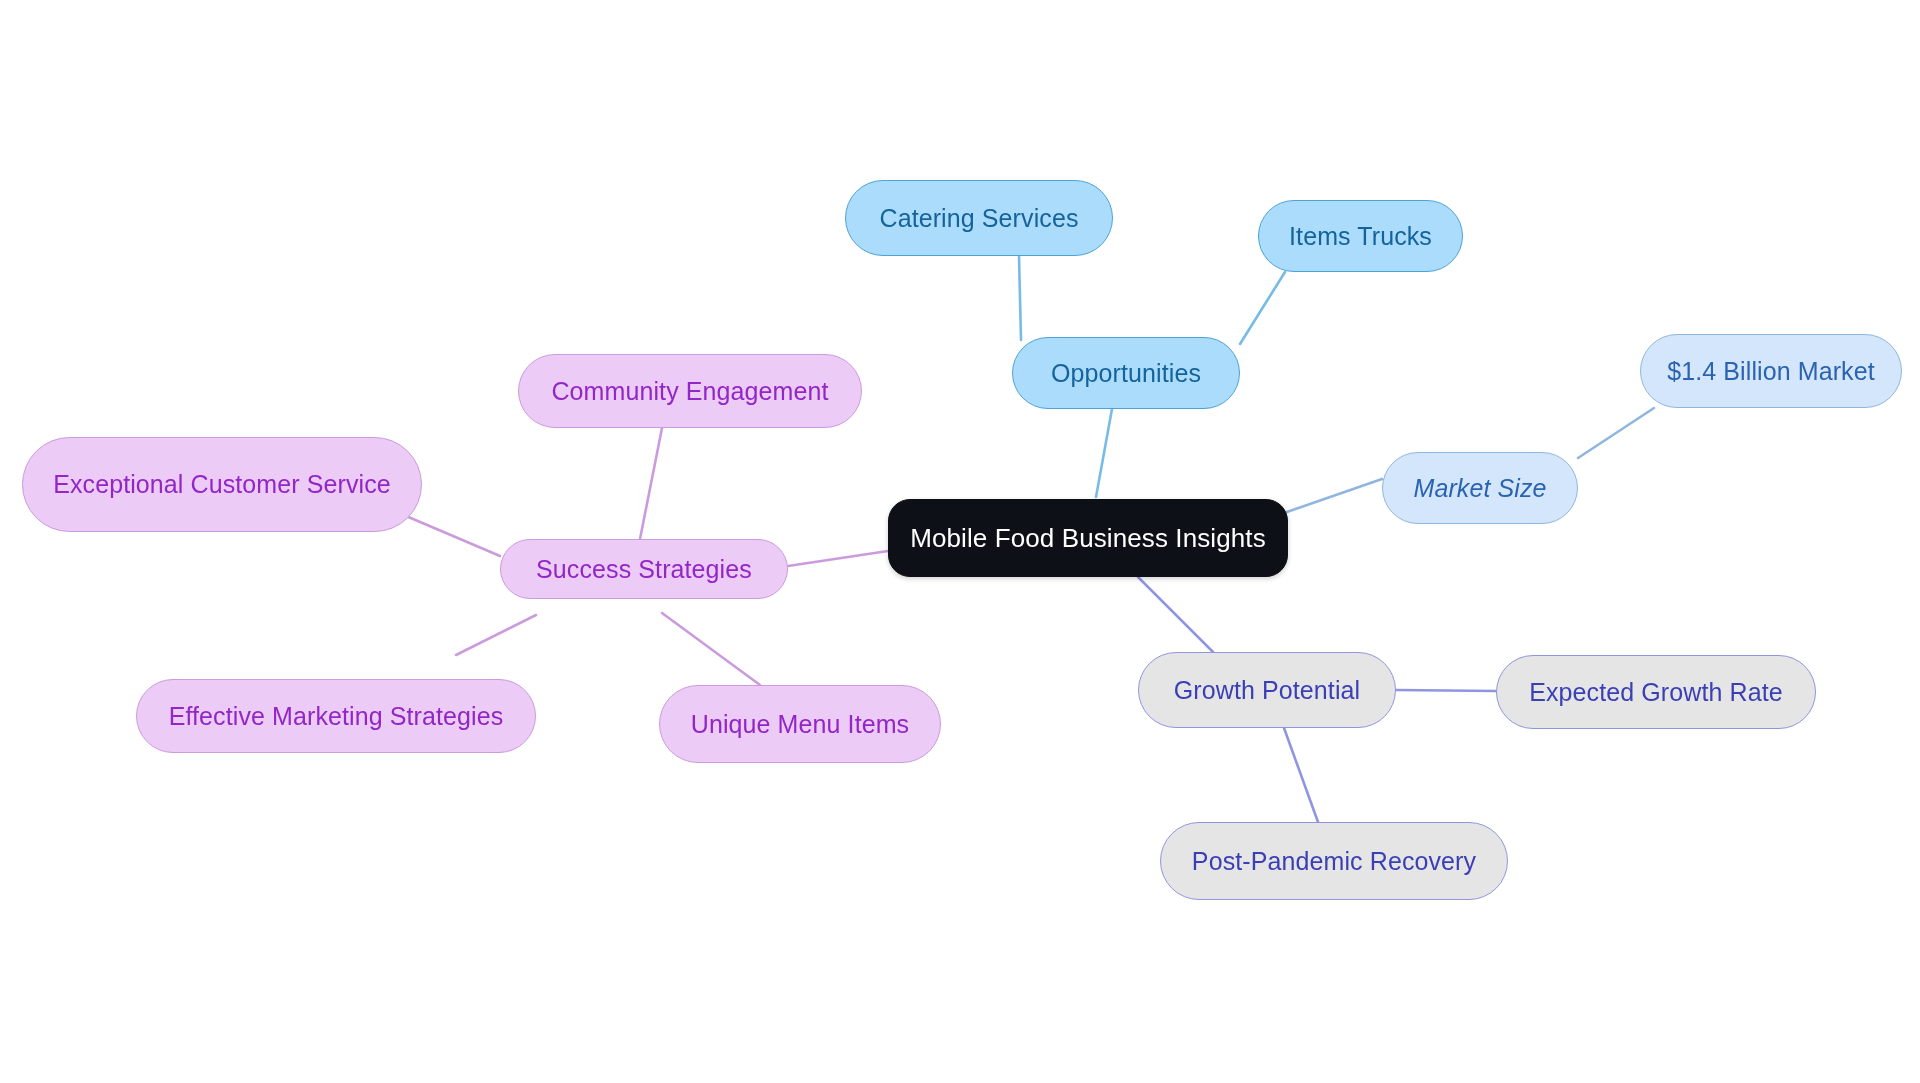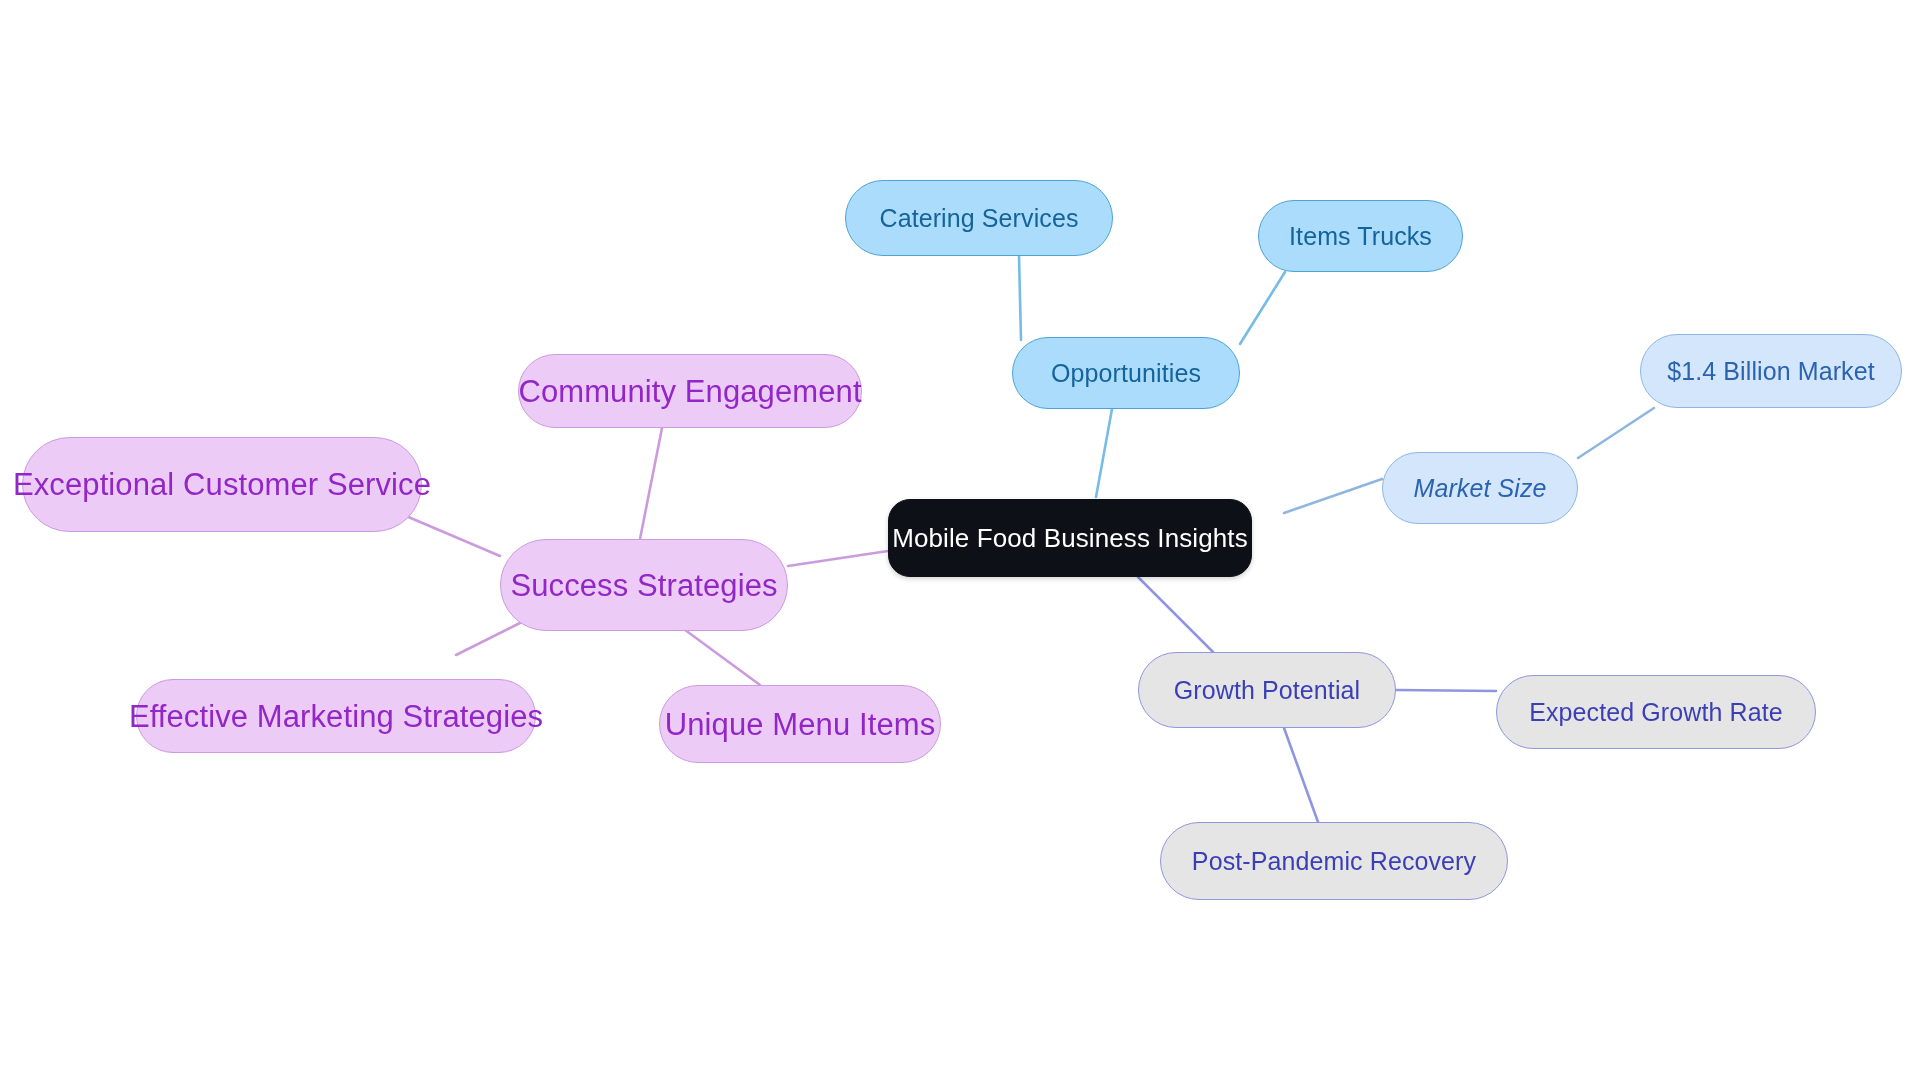--- a/index.html
+++ b/index.html
@@ -68,21 +68,21 @@
   .node-peri {
     background: #e5e5e5;
     border-color: #9095e0;
     color: #3b3fb5;
     font-size: 25px;
   }
   .node-orchid {
     background: #eccbf6;
     border-color: #cb9bdd;
     color: #9226c7;
-    font-size: 31px;
+    font-size: 25px;
   }
 </style>
 </head>
 <body>
 
 <div id="canvas">
 
   <svg id="edge-layer" width="1920" height="1083" viewBox="0 0 1920 1083">
       <line x1="1096" y1="497" x2="1112" y2="409" stroke="#76bce6" stroke-width="2.6" stroke-linecap="round"></line>
       <line x1="1021" y1="340" x2="1019" y2="256" stroke="#76bce6" stroke-width="2.6" stroke-linecap="round"></line>
@@ -92,21 +92,21 @@
       <line x1="1138" y1="577" x2="1213" y2="652" stroke="#9095e0" stroke-width="2.6" stroke-linecap="round"></line>
       <line x1="1396" y1="690" x2="1496" y2="691" stroke="#9095e0" stroke-width="2.6" stroke-linecap="round"></line>
       <line x1="1284" y1="728" x2="1318" y2="822" stroke="#9095e0" stroke-width="2.6" stroke-linecap="round"></line>
       <line x1="888" y1="551" x2="788" y2="566" stroke="#cb9bdd" stroke-width="2.6" stroke-linecap="round"></line>
       <line x1="640" y1="539" x2="662" y2="428" stroke="#cb9bdd" stroke-width="2.6" stroke-linecap="round"></line>
       <line x1="500" y1="556" x2="399" y2="513" stroke="#cb9bdd" stroke-width="2.6" stroke-linecap="round"></line>
       <line x1="536" y1="615" x2="456" y2="655" stroke="#cb9bdd" stroke-width="2.6" stroke-linecap="round"></line>
       <line x1="662" y1="613" x2="760" y2="685" stroke="#cb9bdd" stroke-width="2.6" stroke-linecap="round"></line>
     </svg>
 
-  <div class="node node-root" id="node-root" style="left: 888px; top: 499px; width: 364px; height: 78px;">
+  <div class="node node-root" id="node-root" style="left: 888px; top: 499px; width: 400px; height: 78px;">
     <span class="node-label">Mobile Food Business Insights</span>
   </div>
 
   <div id="node-layer">
       <div class="node node-blue" id="node-opportunities" style="left: 1012px; top: 337px; width: 228px; height: 72px;">
         <span class="node-label">Opportunities</span>
       </div>
       <div class="node node-blue" id="node-catering-services" style="left: 845px; top: 180px; width: 268px; height: 76px;">
         <span class="node-label">Catering Services</span>
       </div>
@@ -115,24 +115,24 @@
       </div>
       <div class="node node-lightblue" id="node-market-size" style="left: 1382px; top: 452px; width: 196px; height: 72px; font-style: italic;">
         <span class="node-label">Market Size</span>
       </div>
       <div class="node node-lightblue" id="node-billion-market" style="left: 1640px; top: 334px; width: 262px; height: 74px;">
         <span class="node-label">$1.4 Billion Market</span>
       </div>
       <div class="node node-peri" id="node-growth-potential" style="left: 1138px; top: 652px; width: 258px; height: 76px;">
         <span class="node-label">Growth Potential</span>
       </div>
-      <div class="node node-orchid" id="node-success-strategies" style="left: 500px; top: 539px; width: 288px; height: 92px;">
+      <div class="node node-orchid" id="node-success-strategies" style="left: 500px; top: 539px; width: 288px; height: 60px;">
         <span class="node-label">Success Strategies</span>
       </div>
-      <div class="node node-peri" id="node-expected-growth-rate" style="left: 1496px; top: 655px; width: 320px; height: 74px; margin-top: 20px;">
+      <div class="node node-peri" id="node-expected-growth-rate" style="left: 1496px; top: 655px; width: 320px; height: 74px;">
         <span class="node-label">Expected Growth Rate</span>
       </div>
       <div class="node node-peri" id="node-post-pandemic-recovery" style="left: 1160px; top: 822px; width: 348px; height: 78px;">
         <span class="node-label">Post-Pandemic Recovery</span>
       </div>
       <div class="node node-orchid" id="node-community-engagement" style="left: 518px; top: 354px; width: 344px; height: 74px;">
         <span class="node-label">Community Engagement</span>
       </div>
       <div class="node node-orchid" id="node-exceptional-customer-service" style="left: 22px; top: 437px; width: 400px; height: 95px;">
         <span class="node-label">Exceptional Customer Service</span>

